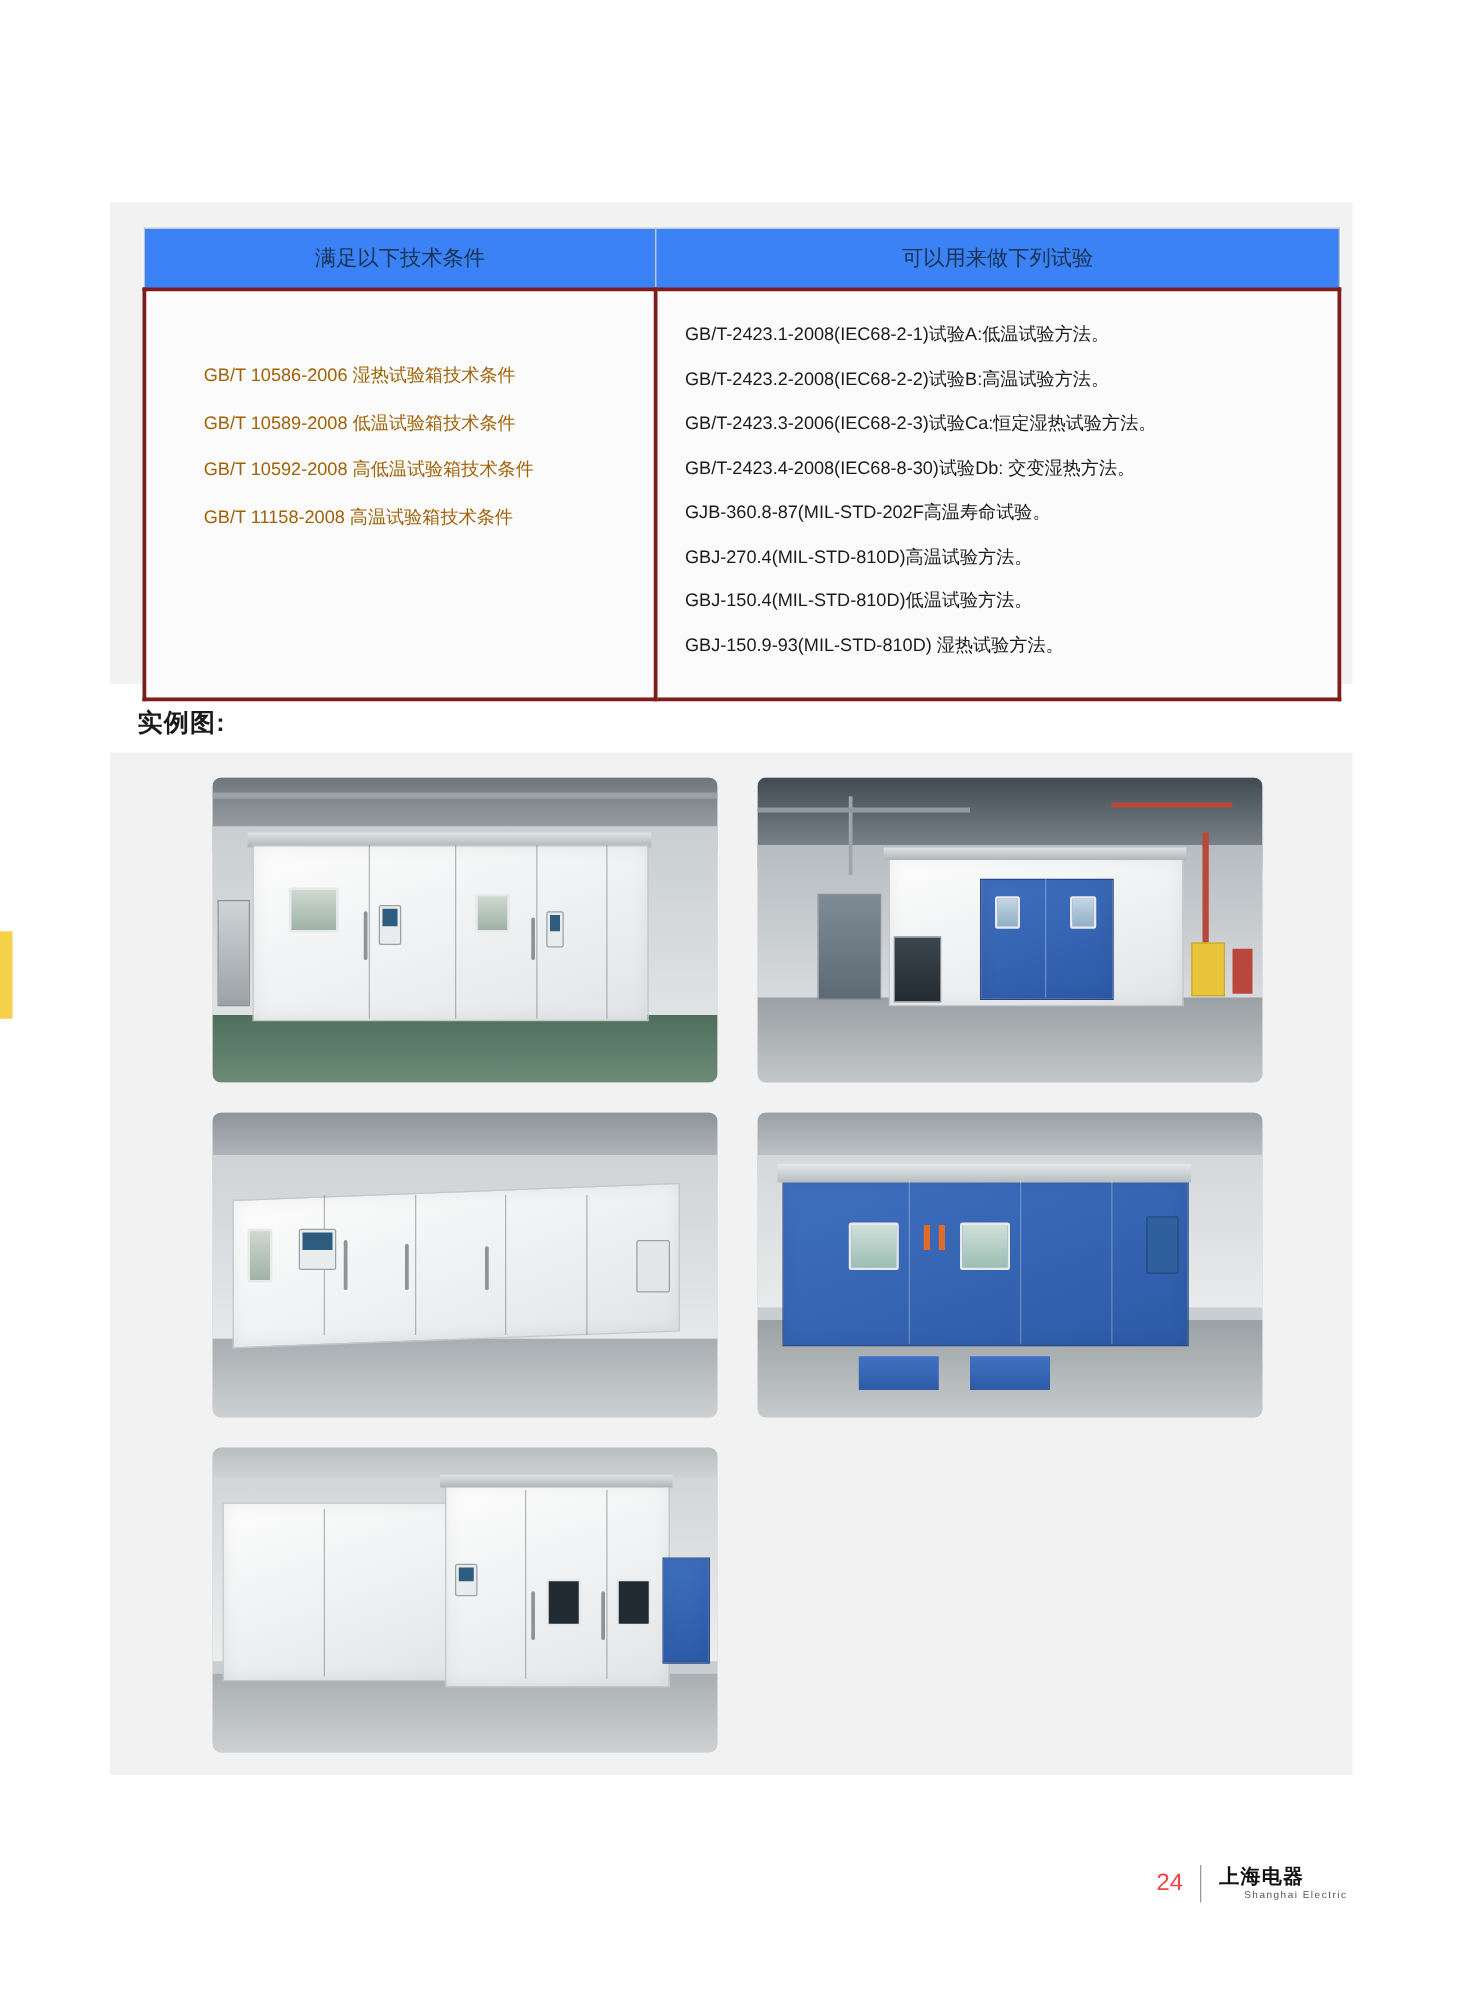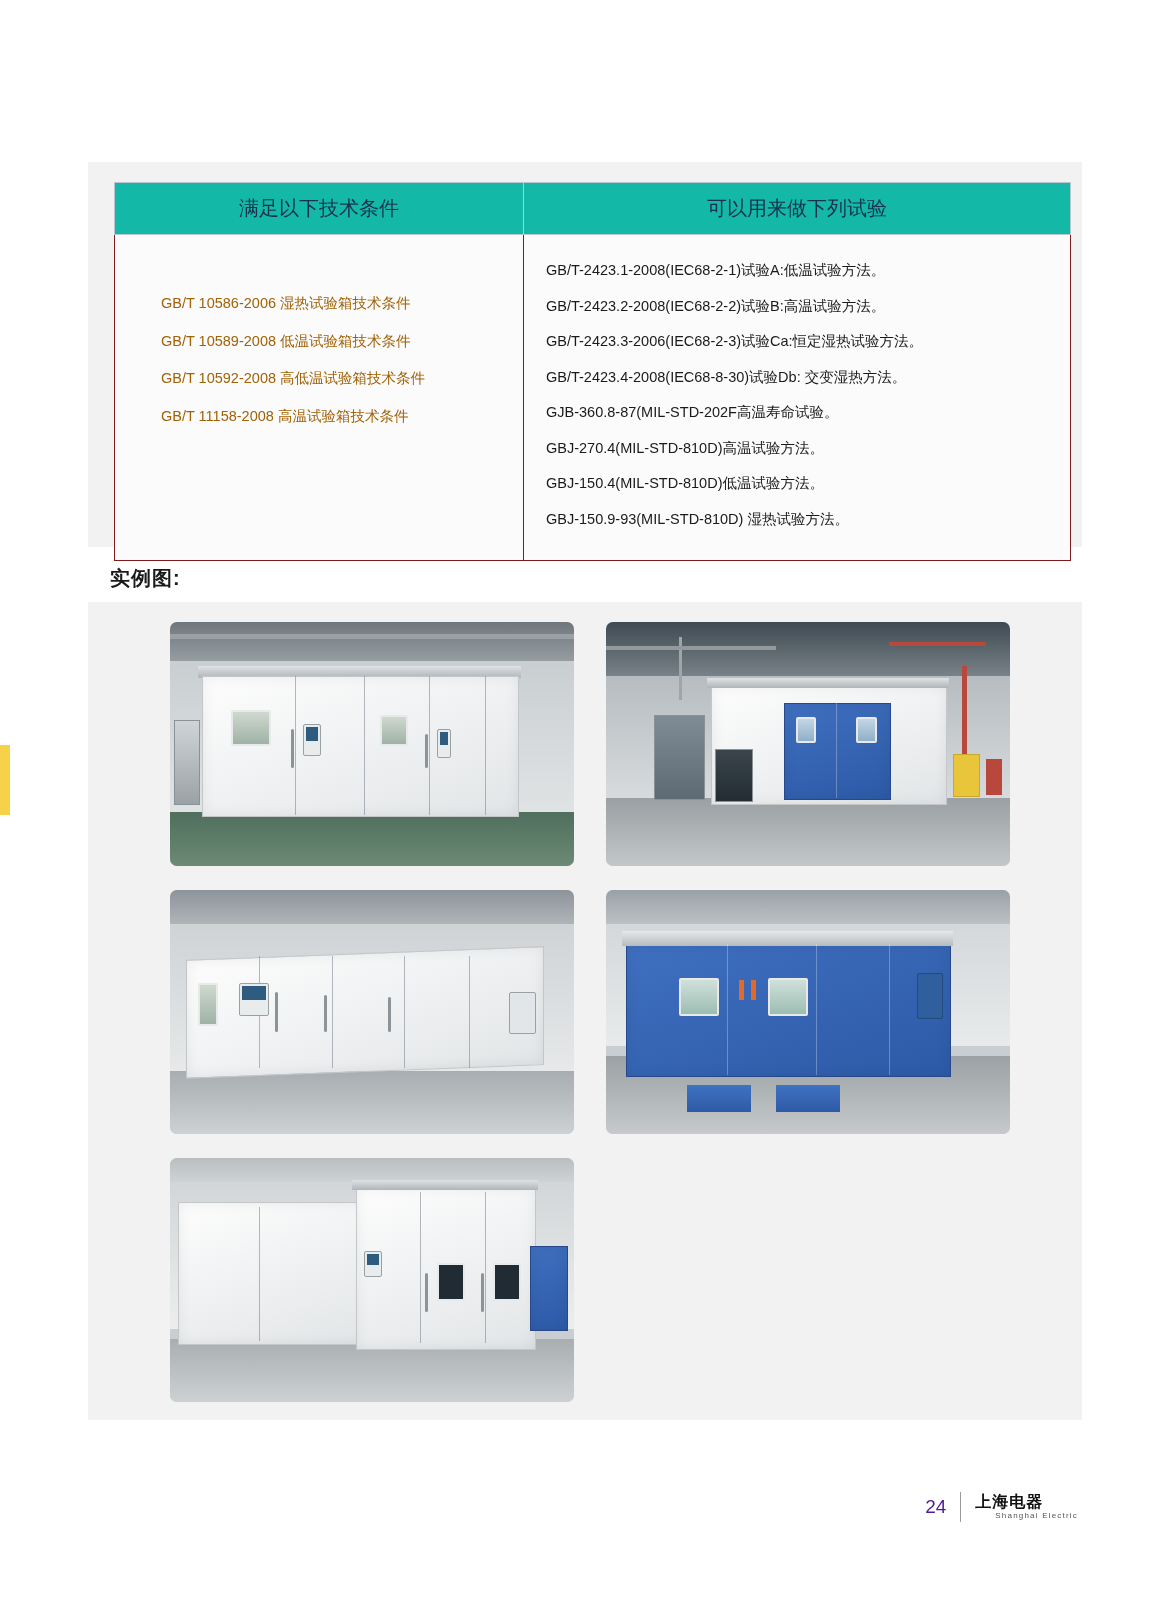--- a/index.html
+++ b/index.html
@@ -68,30 +68,30 @@
     position: absolute;
     left: 114px;
     top: 182px;
     width: 930px;
     border-collapse: collapse;
     background: #fbfbfb;
     border: 1px solid #b9c7d4;
     table-layout: fixed;
   }
   .std-table th {
-    background: #14b8a6;
+    background: #3b82f6;
     border: 1px solid #b9c7d4;
-    font-size: 20px;
+    font-size: 17px;
     font-weight: normal;
     color: #16324f;
     padding: 12px 6px;
     text-align: center;
   }
   .std-table td {
-    border: 1px solid #7f1d1d;
+    border: 3px solid #7f1d1d;
     vertical-align: top;
     padding: 18px 20px 22px 20px;
     background: #fbfbfb;
   }
   .col-left { width: 396px; }
   .col-right { width: 534px; }
   .std-item {
     font-size: 14.5px;
     color: #a16207;
     line-height: 1.35;
@@ -251,21 +251,21 @@
   .footer {
     position: absolute;
     right: 92px;
     bottom: 78px;
     display: flex;
     align-items: center;
     gap: 14px;
   }
   .page-num {
     font-size: 19px;
-    color: #4c1d95;
+    color: #ef4444;
   }
   .foot-div {
     width: 1px;
     height: 30px;
     background: #9a9a9a;
   }
   .logo-main {
     font-size: 16px;
     font-weight: bold;
     color: #111;

